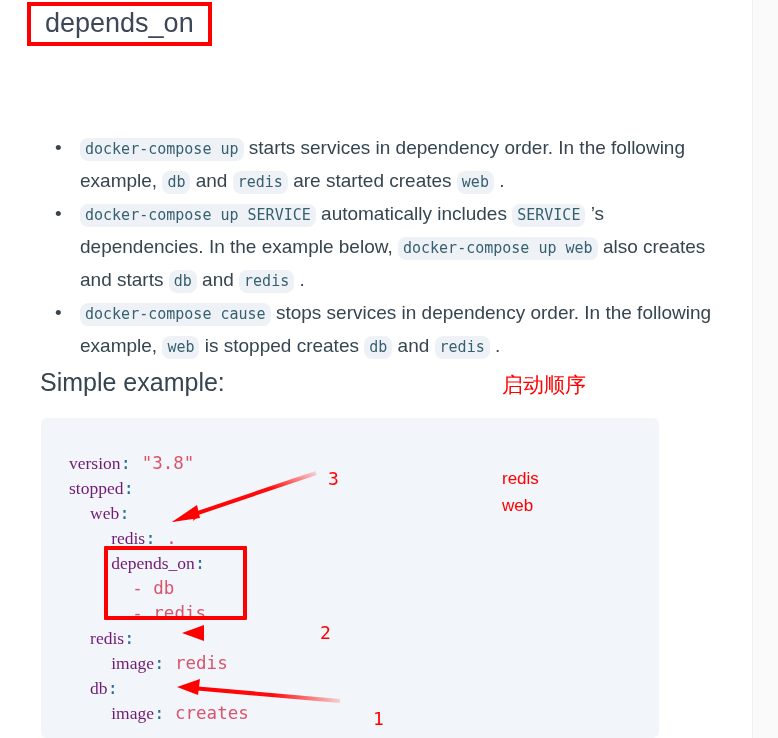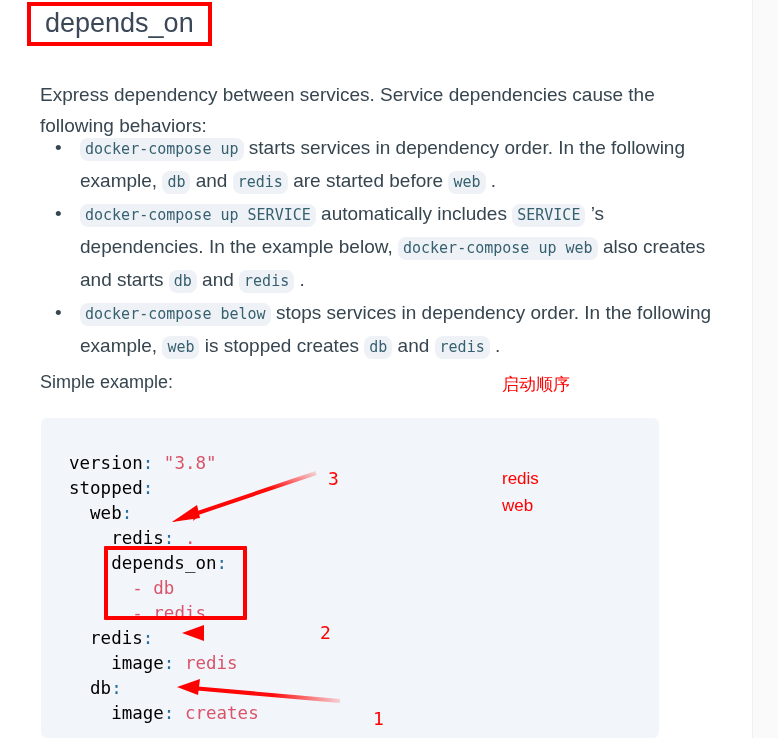--- a/index.html
+++ b/index.html
@@ -105,21 +105,21 @@
     padding: 2px 5px 3px 5px;
     border-radius: 8px;
     white-space: nowrap;
   }
 
   
   .example-label {
     position: absolute;
     left: 40px;
     top: 368px;
-    font-size: 18px;
+    font-size: 25px;
     line-height: 28px;
     color: #36454f;
   }
 
   
   .codeblock {
     position: absolute;
     left: 41px;
     top: 418px;
     width: 618px;
@@ -131,21 +131,21 @@
   }
   .codeblock pre {
     margin: 0;
     padding: 33px 0 0 28px;
     font-family: "DejaVu Sans Mono", "Liberation Mono", monospace;
     font-size: 17.5px;
     line-height: 25px;
     color: #36454f;
     white-space: pre;
   }
-  .k  { color: #000000; }   
+  .k  { color: #701a75; font-family: Liberation Serif, serif; }   
   .s  { color: #d9546b; }   
   .p  { color: #2c6f9b; }   
   .d  { color: #d9546b; }   
 
   
   .code-redbox {
     position: absolute;
     left: 104px;
     top: 546px;
     width: 143px;
@@ -160,21 +160,21 @@
   .anno {
     position: absolute;
     color: #ff0000;
     font-size: 17px;
     line-height: 24px;
     white-space: nowrap;
   }
   .anno-order {
     left: 502px;
     top: 372px;
-    font-size: 17px;
+    font-size: 21px;
     line-height: 25px;
   }
   .anno-list {
     left: 502px;
     top: 465px;
     font-size: 17px;
     line-height: 27px;
   }
   .num {
     position: absolute;
@@ -198,26 +198,25 @@
 <body>
 
 <div class="page">
 
   <div class="heading-wrap">
     <div class="heading-box">
       <h1>depends_on</h1>
     </div>
   </div>
 
-  <p class="intro">Express dependency between services. Service dependencies cause the following behaviors:</p>
 
   <ul class="behaviors" id="behaviors-list">
-      <li><code class="chip">docker-compose up</code><span> starts services in dependency order. In the following example, </span><code class="chip">db</code><span> and </span><code class="chip">redis</code><span> are started before </span><code class="chip">web</code><span> .</span></li>
+      <li><code class="chip">docker-compose up</code><span> starts services in dependency order. In the following example, </span><code class="chip">db</code><span> and </span><code class="chip">redis</code><span> are started creates </span><code class="chip">web</code><span> .</span></li>
       <li><code class="chip">docker-compose up SERVICE</code><span> automatically includes </span><code class="chip">SERVICE</code><span> ’s dependencies. In the example below, </span><code class="chip">docker-compose up web</code><span> also creates and starts </span><code class="chip">db</code><span> and </span><code class="chip">redis</code><span> .</span></li>
-      <li><code class="chip">docker-compose below</code><span> stops services in dependency order. In the following example, </span><code class="chip">web</code><span> is stopped creates </span><code class="chip">db</code><span> and </span><code class="chip">redis</code><span> .</span></li>
+      <li><code class="chip">docker-compose cause</code><span> stops services in dependency order. In the following example, </span><code class="chip">web</code><span> is stopped creates </span><code class="chip">db</code><span> and </span><code class="chip">redis</code><span> .</span></li>
     </ul>
 
   <div class="example-label">Simple example:</div>
 
   <div class="codeblock">
     <pre id="code-pre"><span class="k">version</span><span class="p">:</span><span> </span><span class="s">"3.8"</span>
 <span class="k">stopped</span><span class="p">:</span>
 <span>  </span><span class="k">web</span><span class="p">:</span>
 <span>    </span><span class="k">redis</span><span class="p">:</span><span> </span><span class="s">.</span>
 <span>    </span><span class="k">depends_on</span><span class="p">:</span>

